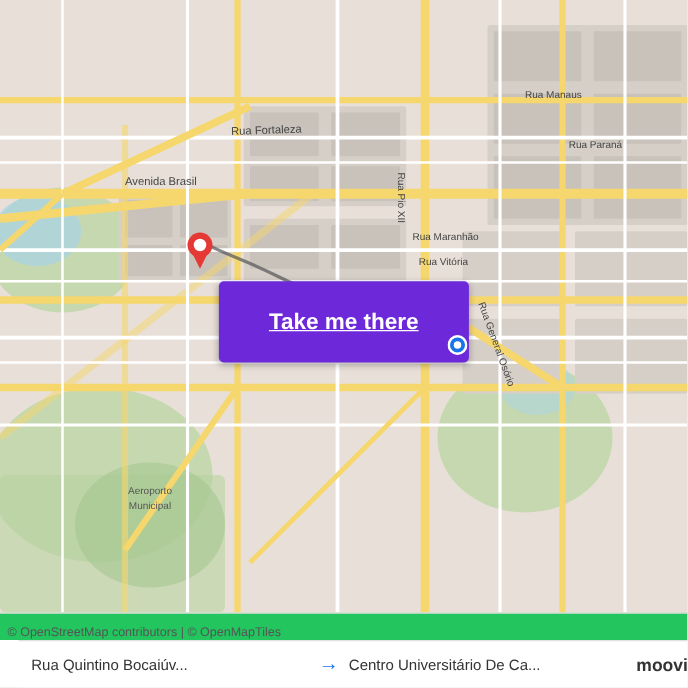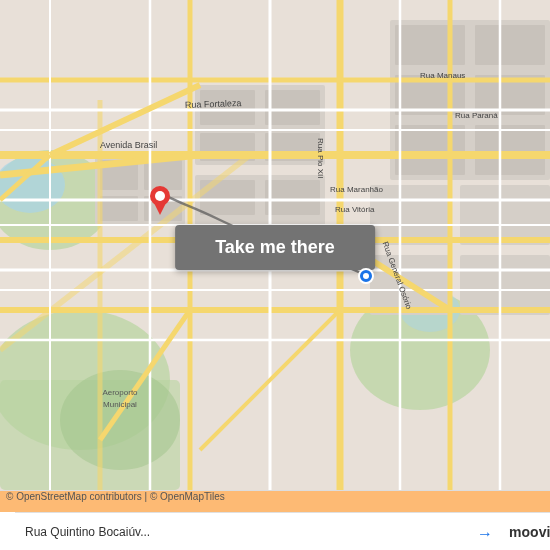--- a/index.html
+++ b/index.html
@@ -27,31 +27,32 @@
       width: 100%;
       height: 100%;
     }
 
     
     .take-me-there-btn {
       position: absolute;
       left: 50%;
       top: 225px;
       transform: translateX(-50%);
-      background-color: #737373;
+      background-color: #6d28d9;
       color: white;
       border: none;
       border-radius: 4px;
-      padding: 12px 40px;
+      padding: 22px 40px;
       font-size: 18px;
       font-weight: bold;
       cursor: pointer;
       white-space: nowrap;
       box-shadow: 0 2px 6px rgba(0,0,0,0.3);
       z-index: 10;
+      text-decoration: underline;
     }
 
     
     .pin-marker {
       position: absolute;
       left: 148px;
       top: 185px;
       width: 24px;
       height: 32px;
       z-index: 11;
@@ -64,23 +65,23 @@
       top: 268px;
       width: 16px;
       height: 16px;
       z-index: 11;
     }
 
     
     .attribution-bar {
       width: 550px;
       height: 22px;
-      background-color: #fdba74;
+      background-color: #22c55e;
       display: flex;
-      align-items: flex-start;
+      align-items: flex-end;
       padding: 0 6px;
       font-size: 10px;
       color: #555;
       border-top: 1px solid #ddd;
     }
 
     
     .bottom-bar {
       width: 550px;
       height: 38px;
@@ -243,16 +244,19 @@
 
 <div class="attribution-bar">
   <span>© OpenStreetMap contributors | © OpenMapTiles</span>
 </div>
 
 <div class="bottom-bar">
   <div class="bottom-bar-left">
     <span>Rua Quintino Bocaiúv...</span>
   </div>
   <span class="bottom-bar-arrow">→</span>
+  <div class="bottom-bar-right">
+    <span>Centro Universitário De Ca...</span>
+  </div>
   <div class="moovit-logo">
     <span>m<span>oovit</span></span>
   </div>
 </div>
 
 </body></html>

